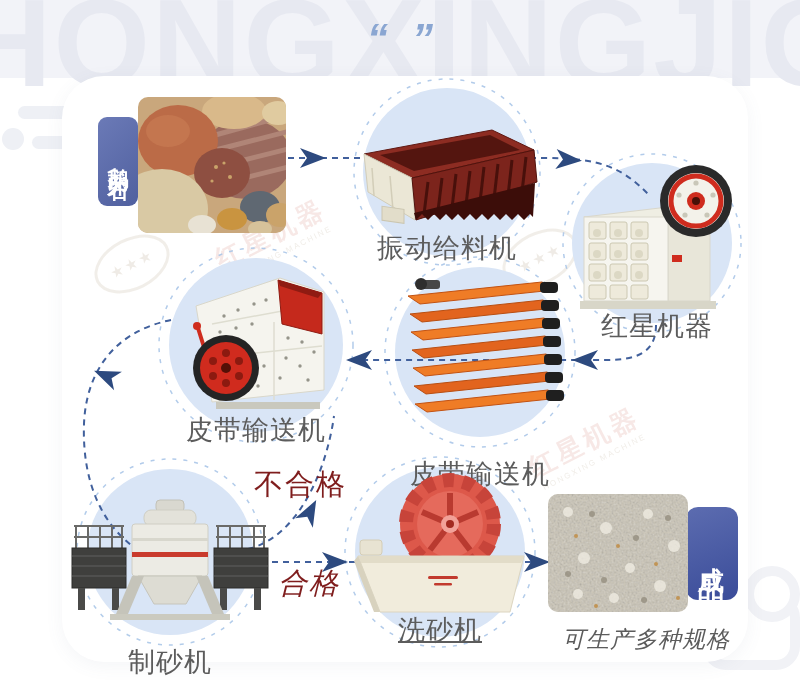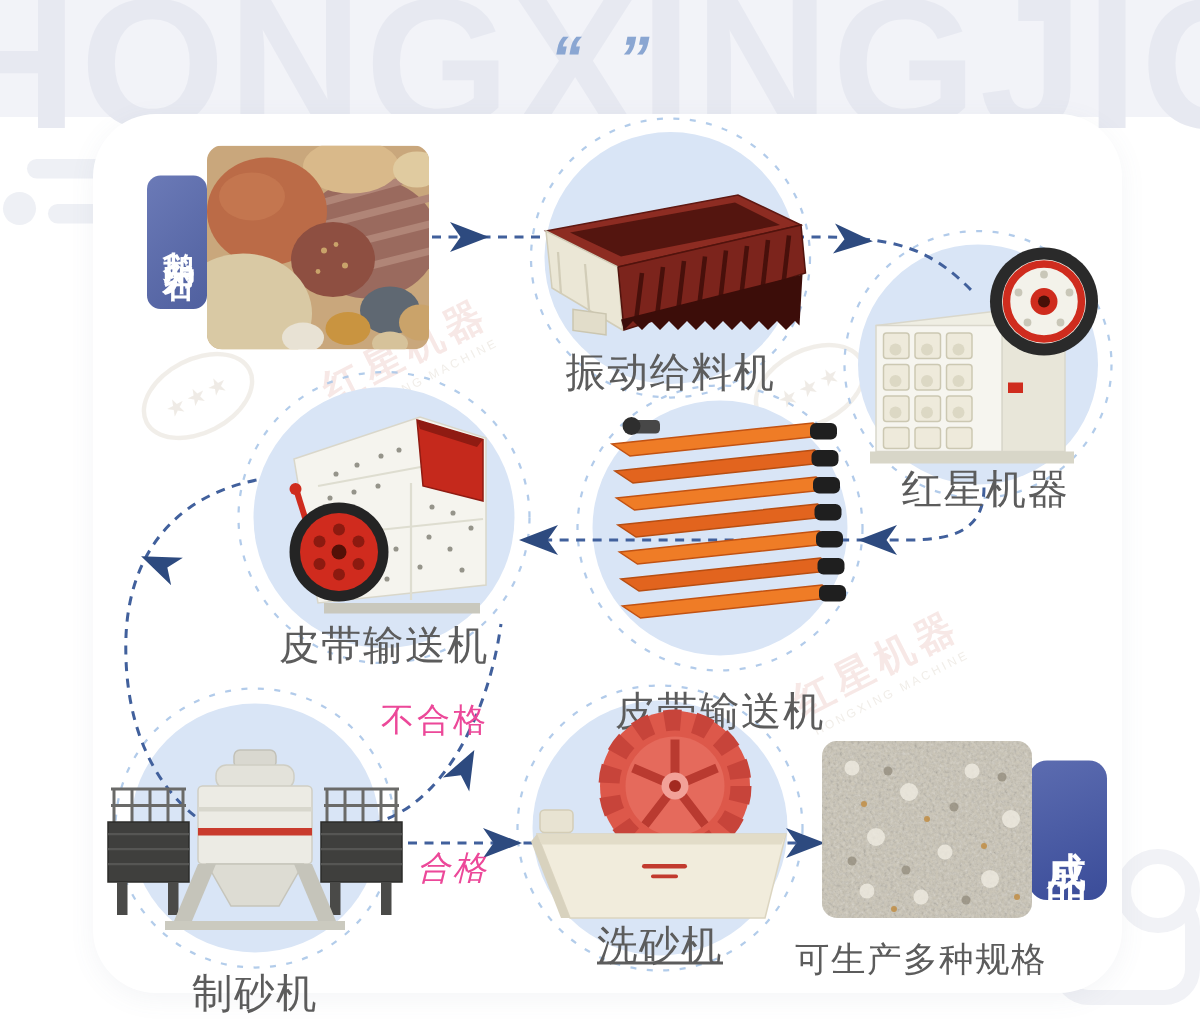--- a/index.html
+++ b/index.html
@@ -48,22 +48,22 @@
   .side-tag{
     position:absolute;display:flex;align-items:center;justify-content:center;
     color:#fff;font-weight:bold;border-radius:9px;
     writing-mode:vertical-rl;text-orientation:upright;letter-spacing:7px;
   }
   .tag-input{left:98px;top:117px;width:40px;height:89px;z-index:3;font-size:21px;
     background:linear-gradient(135deg,#6b7ab7,#50609f);}
   .tag-output{left:686px;top:507px;width:52px;height:93px;z-index:2;font-size:26px;border-radius:12px;
     background:linear-gradient(160deg,#5c6cb0,#3a4c99);}
 
-  .branch-label{position:absolute;z-index:3;color:#ec4899;font-size:22px;letter-spacing:2px;}
-  .caption{position:absolute;left:528px;top:624px;width:172px;text-align:center;z-index:3;color:#5c5c5c;font-size:23px;letter-spacing:1px;}
+  .branch-label{position:absolute;z-index:3;color:#7f1d1d;font-size:29px;letter-spacing:2px;}
+  .caption{position:absolute;left:560px;top:624px;width:172px;text-align:center;z-index:3;color:#5c5c5c;font-size:23px;letter-spacing:1px;font-style:italic;}
 
   svg.overlay{position:absolute;left:0;top:0;z-index:2;pointer-events:none;}
 </style>
 </head>
 <body>
 
 <div class="top-band"></div>
 <div class="big-watermark">HONGXINGJIQI</div>
 
 <div class="deco bar1"></div>

